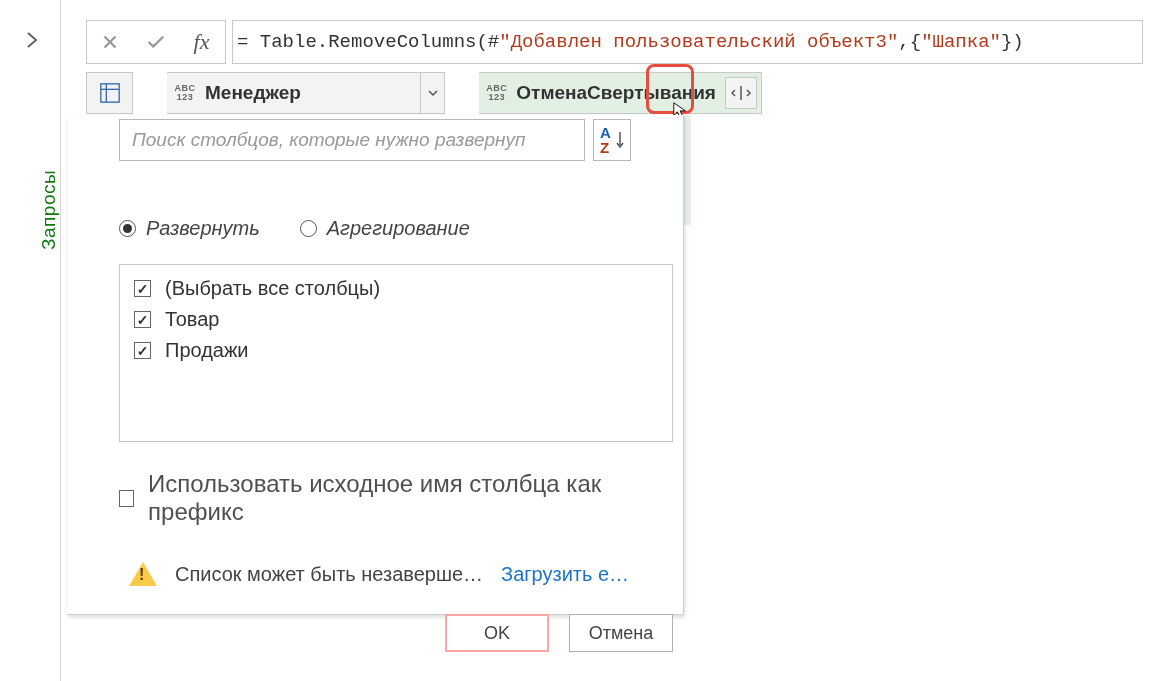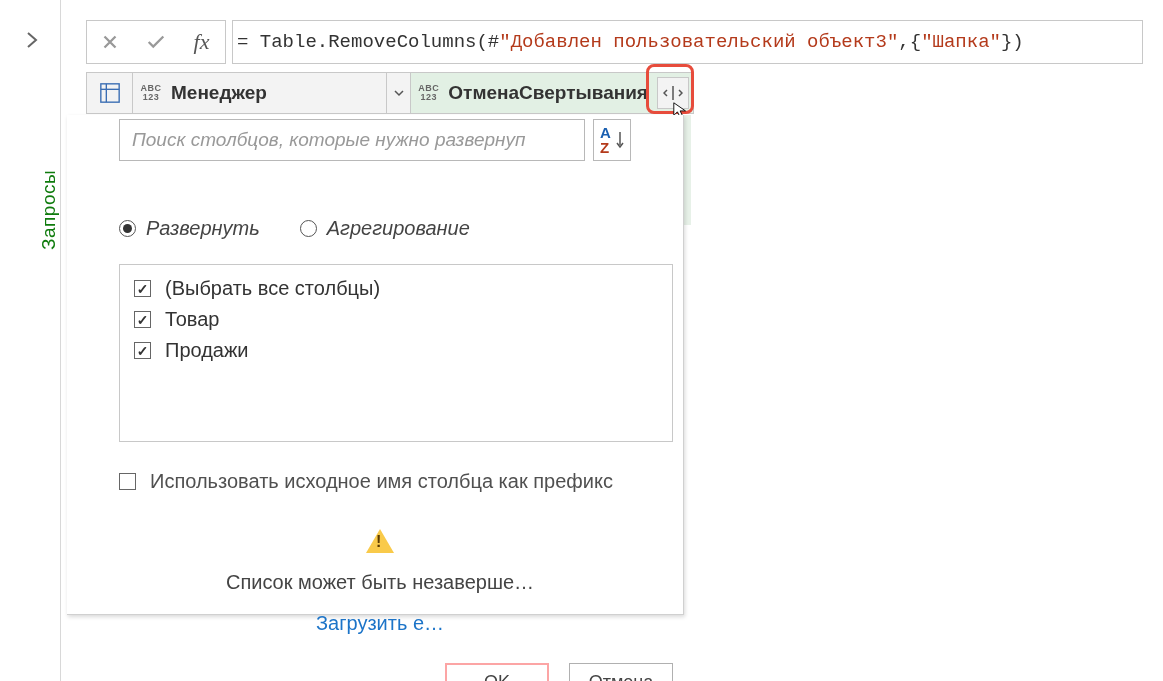--- a/index.html
+++ b/index.html
@@ -86,20 +86,21 @@
     font-size: 19px;
     color: #333;
     white-space: pre;
   }
   .formula-input .str { color: #b43a1b; }
   .table-headers {
     position: absolute;
     left: 25px; top: 72px;
     display: flex;
     height: 42px;
+    gap: 34px;
   }
   .row-ind {
     width: 47px;
     border: 1px solid #c8c8c8;
     background: #f3f3f3;
     display: flex;
     align-items: center;
     justify-content: center;
   }
   .col-head {
@@ -249,27 +250,26 @@
   }
   .chk {
     width: 17px; height: 17px; border: 1px solid #666;
     display: flex; align-items: center; justify-content: center;
     font-size: 14px; color: #333; background: #fff;
   }
   .chk.checked::after { content: "✓"; font-weight: bold; }
   .prefix-row {
     margin: 28px 52px 0 52px;
     display: flex; align-items: center; gap: 14px;
-    font-size: 20px; color: #505050;
+    font-size: 24px; color: #505050;
   }
   .warning-row {
     margin: 36px 52px 0 62px;
     display: flex; align-items: center; gap: 18px;
     font-size: 20px;
-    flex-direction: column;
   }
   .warn-icon {
     width: 0; height: 0;
     border-left: 14px solid transparent;
     border-right: 14px solid transparent;
     border-bottom: 24px solid #f9ca4a;
     position: relative;
   }
   .warn-icon::after {
     content: "!"; position: absolute;

